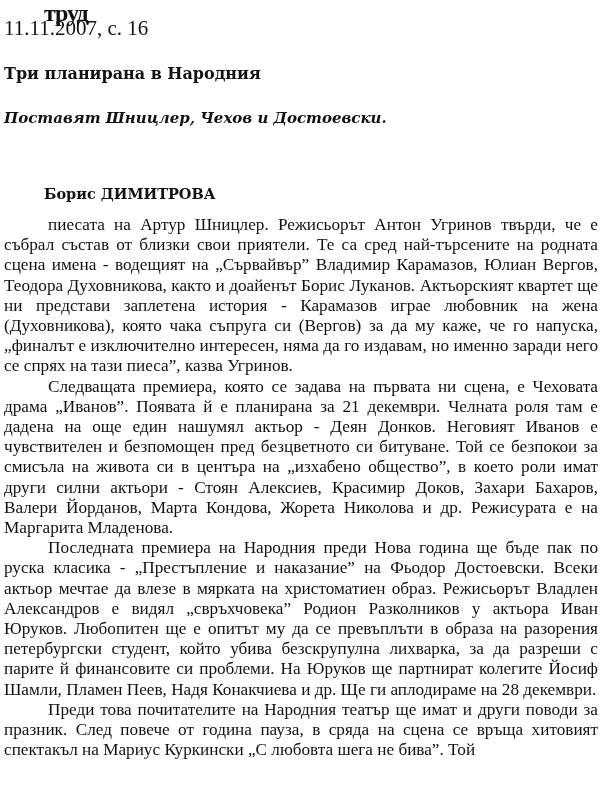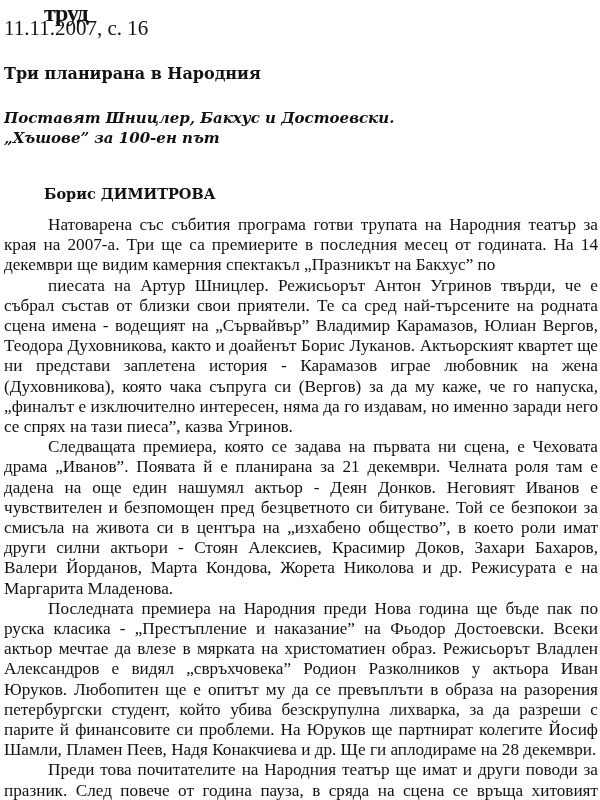--- a/index.html
+++ b/index.html
@@ -40,25 +40,23 @@
 </style>
 </head>
 <body>
 
 <div class="logo">труд</div>
 <div class="dateline">11.11.2007, с. 16</div>
 
 <div class="headline">Три планирана в Народния</div>
 
 <div class="subhead">
-  <div>Поставят Шницлер, Бакхус и Достоевски.</div>
-  <div>„Хъшове” за 100-ен път</div>
+  <div>Поставят Шницлер, Чехов и Достоевски.</div>
 </div>
 
 <div class="author">Борис ДИМИТРОВА</div>
 
 <div class="body">
-  <p>Натоварена със събития програма готви трупата на Народния театър за края на 2007-а. Три ще са премиерите в последния месец от годината. На 14 декември ще видим камерния спектакъл „Празникът на Бакхус” по</p>
   <p class="cont">пиесата на Артур Шницлер. Режисьорът Антон Угринов твърди, че е събрал състав от близки свои приятели. Те са сред най-търсените на родната сцена имена - водещият на „Сървайвър” Владимир Карамазов, Юлиан Вергов, Теодора Духовникова, както и доайенът Борис Луканов. Актьорският квартет ще ни представи заплетена история - Карамазов играе любовник на жена (Духовникова), която чака съпруга си (Вергов) за да му каже, че го напуска, „финалът е изключително интересен, няма да го издавам, но именно заради него се спрях на тази пиеса”, казва Угринов.</p>
   <p>Следващата премиера, която се задава на първата ни сцена, е Чеховата драма „Иванов”. Появата й е планирана за 21 декември. Челната роля там е дадена на още един нашумял актьор - Деян Донков. Неговият Иванов е чувствителен и безпомощен пред безцветното си битуване. Той се безпокои за смисъла на живота си в центъра на „изхабено общество”, в което роли имат други силни актьори - Стоян Алексиев, Красимир Доков, Захари Бахаров, Валери Йорданов, Марта Кондова, Жорета Николова и др. Режисурата е на Маргарита Младенова.</p>
   <p>Последната премиера на Народния преди Нова година ще бъде пак по руска класика - „Престъпление и наказание” на Фьодор Достоевски. Всеки актьор мечтае да влезе в мярката на христоматиен образ. Режисьорът Владлен Александров е видял „свръхчовека” Родион Разколников у актьора Иван Юруков. Любопитен ще е опитът му да се превъплъти в образа на разорения петербургски студент, който убива безскрупулна лихварка, за да разреши с парите й финансовите си проблеми. На Юруков ще партнират колегите Йосиф Шамли, Пламен Пеев, Надя Конакчиева и др. Ще ги аплодираме на 28 декември.</p>
   <p>Преди това почитателите на Народния театър ще имат и други поводи за празник. След повече от година пауза, в сряда на сцена се връща хитовият спектакъл на Мариус Куркински „С любовта шега не бива”. Той</p>
 </div>
 
 </body></html>

